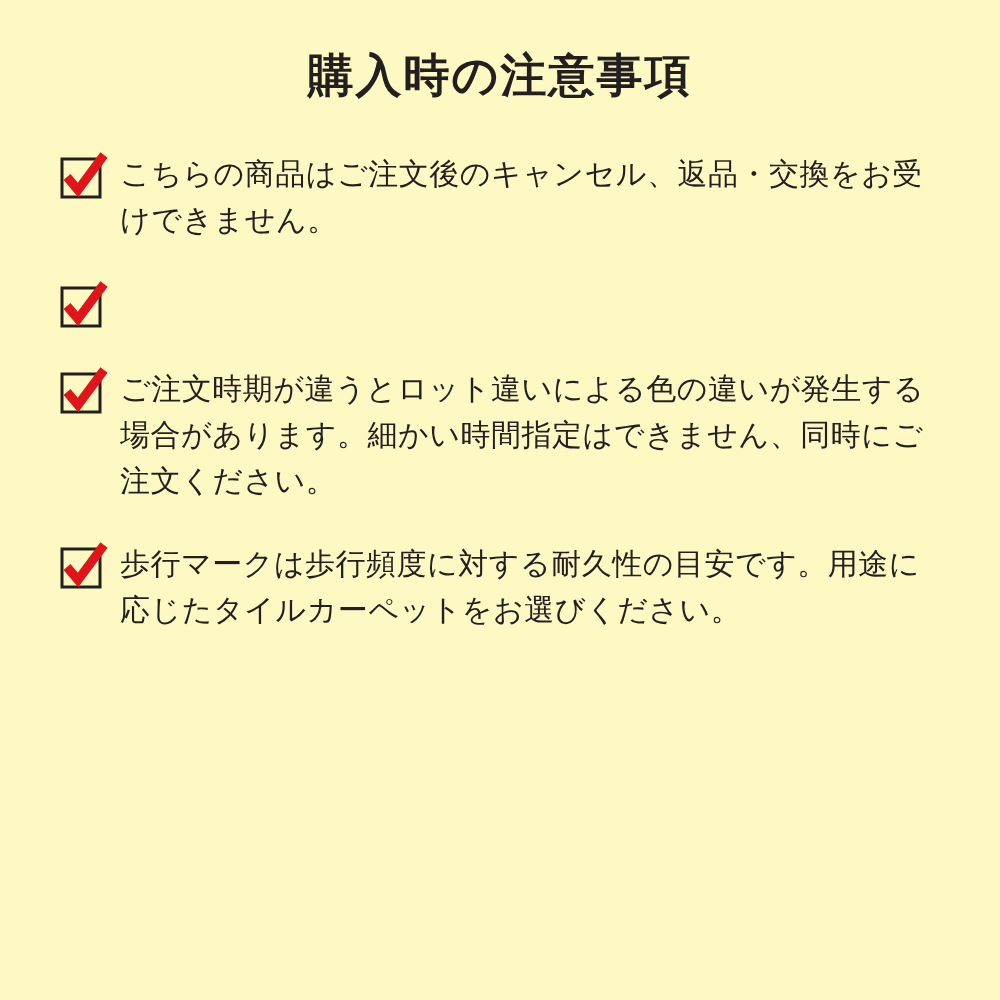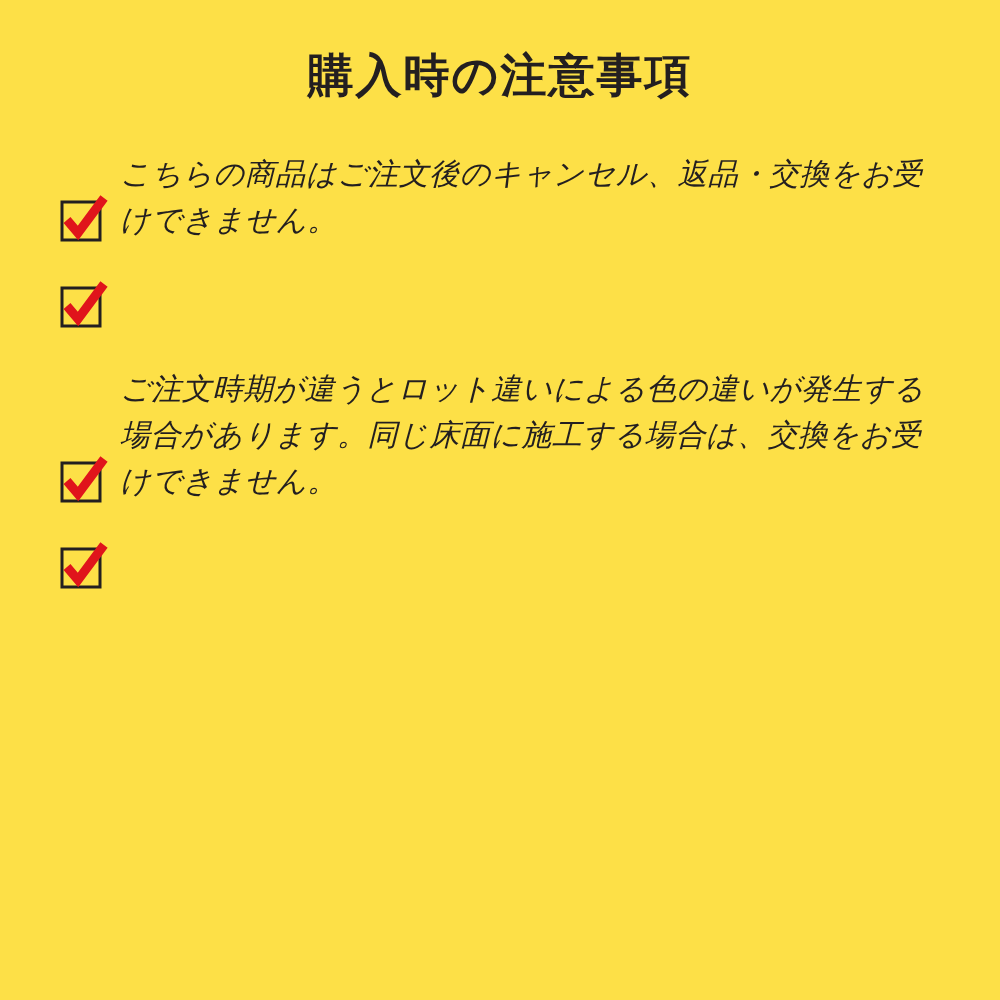--- a/index.html
+++ b/index.html
@@ -12,43 +12,42 @@
     background: #f5f4e9;
     font-family: "Liberation Sans", sans-serif;
     color: #231f20;
     overflow: hidden;
   }
   .page {
     position: relative;
     width: 1000px;
     height: 1000px;
     box-sizing: border-box;
-    background: #fde047;
+    background: #fef9c3;
   }
   .title {
     text-align: center;
     font-size: 46px;
     font-weight: bold;
     letter-spacing: 2px;
     color: #231f20;
     padding-top: 48px;
     line-height: 1.2;
   }
   .notice-list {
     margin: 0;
     padding: 0;
     list-style: none;
     margin-top: 48px;
   }
   .notice-item {
     display: flex;
-    align-items: flex-end;
+    align-items: flex-start;
     padding: 0 48px 0 60px;
     margin-bottom: 38px;
-    font-style: italic;
   }
   .check-icon {
     flex: 0 0 auto;
     width: 42px;
     height: 42px;
     position: relative;
     margin-top: 6px;
     margin-right: 18px;
   }
   .check-icon svg {
@@ -93,27 +92,28 @@
       </span>
     </li>
 
     <li class="notice-item">
       <span class="check-icon">
         <svg viewBox="0 0 42 42" xmlns="http://www.w3.org/2000/svg">
           <rect x="2" y="2" width="38" height="38" fill="none" stroke="#231f20" stroke-width="3"></rect>
           <path d="M7 20 L18 33 L44 -2" fill="none" stroke="#e0141b" stroke-width="9" stroke-linecap="butt" stroke-linejoin="miter"></path>
         </svg>
       </span>
-      <span class="notice-text">ご注文時期が違うとロット違いによる色の違いが発生する場合があります。同じ床面に施工する場合は、交換をお受けできません。</span>
+      <span class="notice-text">ご注文時期が違うとロット違いによる色の違いが発生する場合があります。細かい時間指定はできません、同時にご注文ください。</span>
     </li>
 
     <li class="notice-item">
       <span class="check-icon">
         <svg viewBox="0 0 42 42" xmlns="http://www.w3.org/2000/svg">
           <rect x="2" y="2" width="38" height="38" fill="none" stroke="#231f20" stroke-width="3"></rect>
           <path d="M7 20 L18 33 L44 -2" fill="none" stroke="#e0141b" stroke-width="9" stroke-linecap="butt" stroke-linejoin="miter"></path>
         </svg>
       </span>
+      <span class="notice-text">歩行マークは歩行頻度に対する耐久性の目安です。用途に応じたタイルカーペットをお選びください。</span>
     </li>
 
   </ul>
 
 </div>
 
 </body></html>

